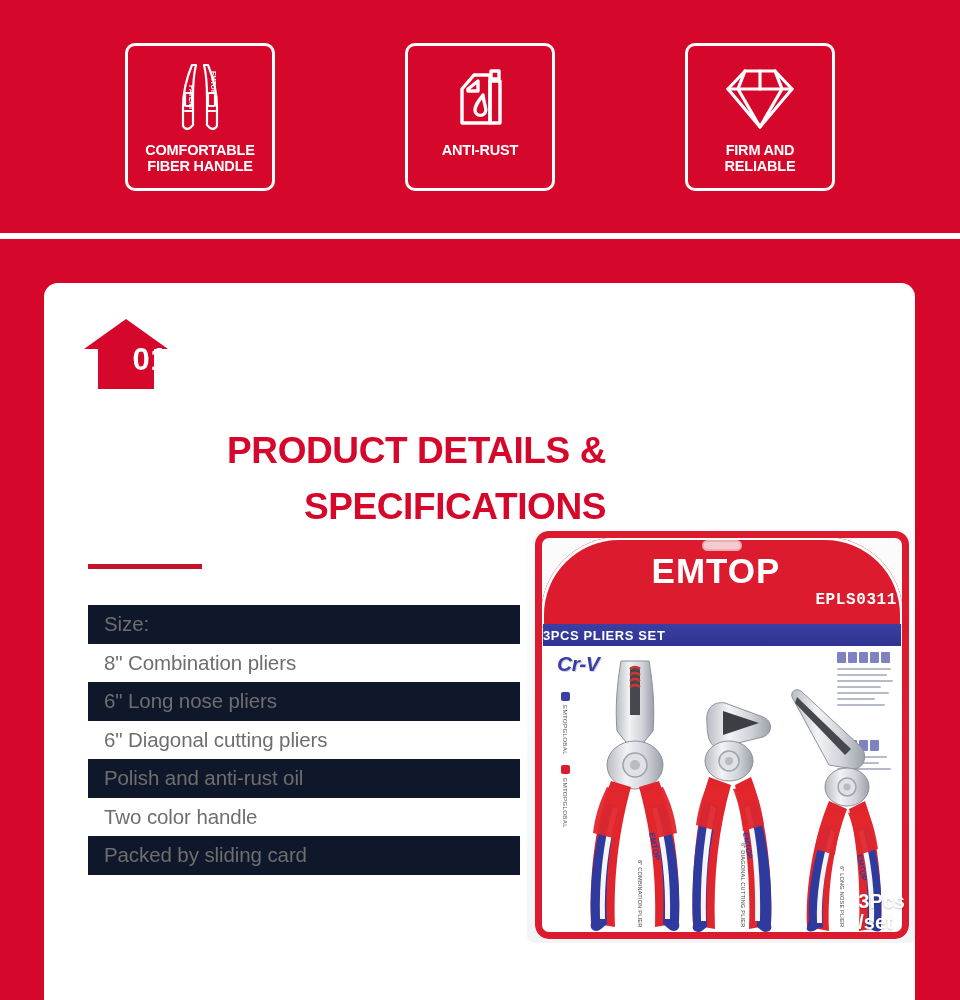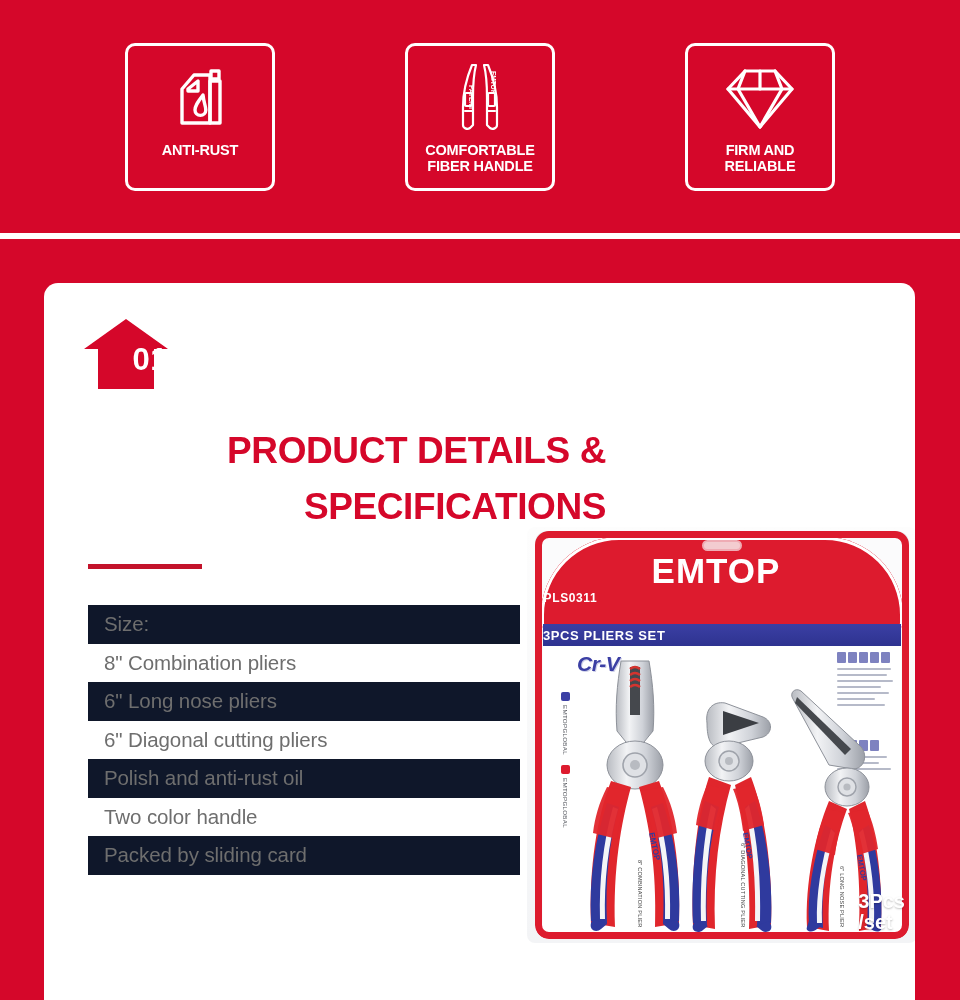--- a/index.html
+++ b/index.html
@@ -217,25 +217,26 @@
     color: #ffffff;
     font-size: 35px;
     font-weight: bold;
     letter-spacing: 1px;
     line-height: 36px;
   }
   .brand-model {
     position: absolute;
     left: 0; top: 60px;
     width: 362px;
-    text-align: left;
+    text-align: right;
     color: #ffffff;
-    font-size: 12px;
+    font-size: 16px;
     font-weight: bold;
     letter-spacing: .6px;
+    font-family: Liberation Mono, monospace;
   }
 
   
   .blue-band {
     position: absolute;
     left: 8px; top: 93px;
     width: 358px;
     height: 22px;
     background: linear-gradient(180deg,#3b3fa4 0%,#2e3390 100%);
     display: flex;
@@ -271,21 +272,20 @@
   
   .crv {
     position: absolute;
     left: 14px; top: 6px;
     color: #3b3fa4;
     font-size: 21px;
     font-weight: bold;
     font-style: italic;
     letter-spacing: -.5px;
     text-shadow: 1px 1px 0 #cfd1e8;
-    margin-left: 20px;
   }
 
   
   .social {
     position: absolute;
     left: 18px; top: 46px;
     width: 16px;
   }
   .social-item {
     display: flex;
@@ -365,51 +365,51 @@
     text-shadow: 0 1px 2px rgba(0,0,0,.25);
   }
 </style>
 </head>
 <body>
 
 <div id="page">
 
   <div class="feature-banner">
     <div class="feature-row">
-
-      <div class="feature-card">
-        <div class="feature-icon">
-          <svg width="64" height="66" viewBox="0 0 64 66" fill="none" stroke="#fff" stroke-width="3.4" stroke-linejoin="round" stroke-linecap="round">
-            <path d="M14 24 L26 10 L42 10 L42 58 L14 58 Z"></path>
-            <rect x="42" y="16" width="10" height="42"></rect>
-            <rect x="43" y="6" width="8" height="8"></rect>
-            <path d="M20 24 L30 16 L30 26 L20 26 Z"></path>
-            <path d="M35 30 C29 38 27 41 27 45 a5.4 5.4 0 0 0 10.8 0 c0-4-2-7-2.8-15 Z"></path>
-          </svg>
-        </div>
-        <div class="feature-label">ANTI-RUST</div>
-      </div>
 
       <div class="feature-card">
         <div class="feature-icon">
           <svg width="70" height="70" viewBox="0 0 70 70" fill="none" stroke="#fff" stroke-width="2.2" stroke-linejoin="round" stroke-linecap="round">
             <path d="M27 2 C22 14 18 30 18 44 L18 62 C18 65 22 67 25 65 L28 62 L28 34 C28 20 29 10 31 2 Z"></path>
             <path d="M43 2 C48 14 52 30 52 44 L52 62 C52 65 48 67 45 65 L42 62 L42 34 C42 20 41 10 39 2 Z"></path>
             <rect x="20" y="30" width="7" height="13" rx="1"></rect>
             <rect x="43" y="30" width="7" height="13" rx="1"></rect>
             <path d="M20 48 L27 48"></path>
               <path d="M43 48 L50 48"></path>
             <text x="24" y="22" fill="#fff" stroke="none" font-size="6.5" font-family="Liberation Sans, sans-serif" font-weight="bold" transform="rotate(90 24 22)">PATENT</text>
             <text x="46" y="8" fill="#fff" stroke="none" font-size="6.5" font-family="Liberation Sans, sans-serif" font-weight="bold" transform="rotate(90 46 8)">EMTOP</text>
           </svg>
         </div>
         <div class="feature-label">
           <span>COMFORTABLE</span><br>
           <span>FIBER HANDLE</span>
         </div>
+      </div>
+
+      <div class="feature-card">
+        <div class="feature-icon">
+          <svg width="64" height="66" viewBox="0 0 64 66" fill="none" stroke="#fff" stroke-width="3.4" stroke-linejoin="round" stroke-linecap="round">
+            <path d="M14 24 L26 10 L42 10 L42 58 L14 58 Z"></path>
+            <rect x="42" y="16" width="10" height="42"></rect>
+            <rect x="43" y="6" width="8" height="8"></rect>
+            <path d="M20 24 L30 16 L30 26 L20 26 Z"></path>
+            <path d="M35 30 C29 38 27 41 27 45 a5.4 5.4 0 0 0 10.8 0 c0-4-2-7-2.8-15 Z"></path>
+          </svg>
+        </div>
+        <div class="feature-label">ANTI-RUST</div>
       </div>
 
       <div class="feature-card">
         <div class="feature-icon">
           <svg width="72" height="66" viewBox="0 0 72 66" fill="none" stroke="#fff" stroke-width="3.2" stroke-linejoin="round" stroke-linecap="round">
             <path d="M21 6 L51 6 L68 24 L36 62 L4 24 Z"></path>
             <path d="M4 24 L68 24"></path>
             <path d="M21 6 L14 24 L36 62 L58 24 L51 6"></path>
             <path d="M36 6 L36 24"></path>
           </svg>

